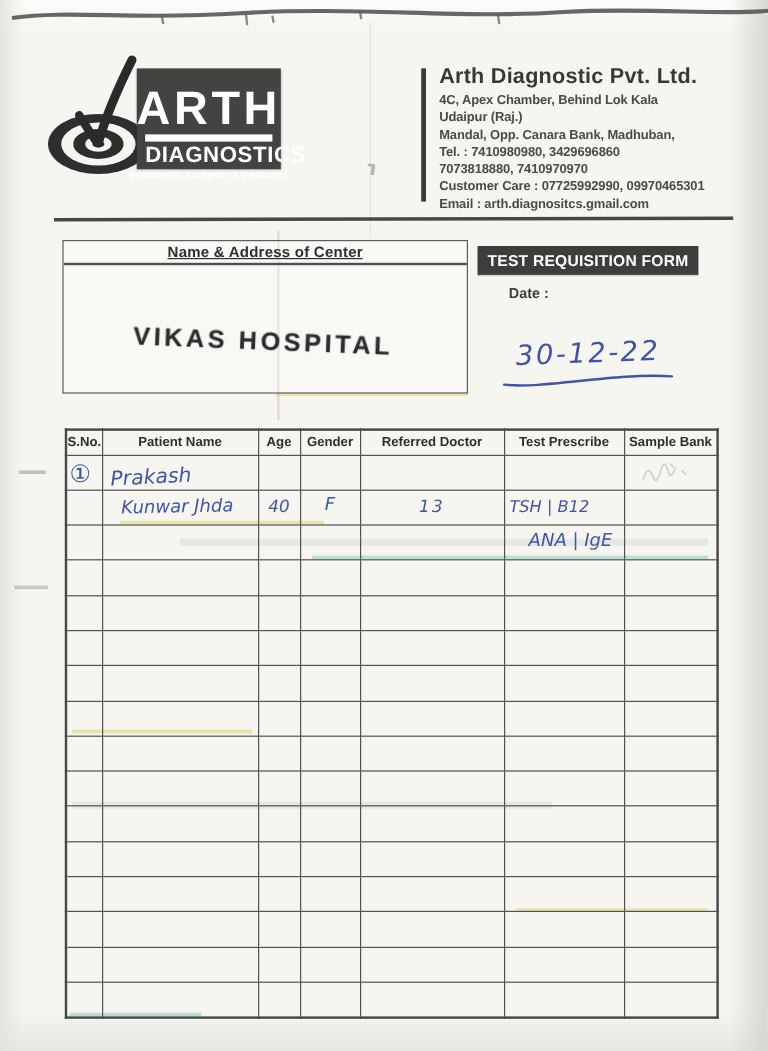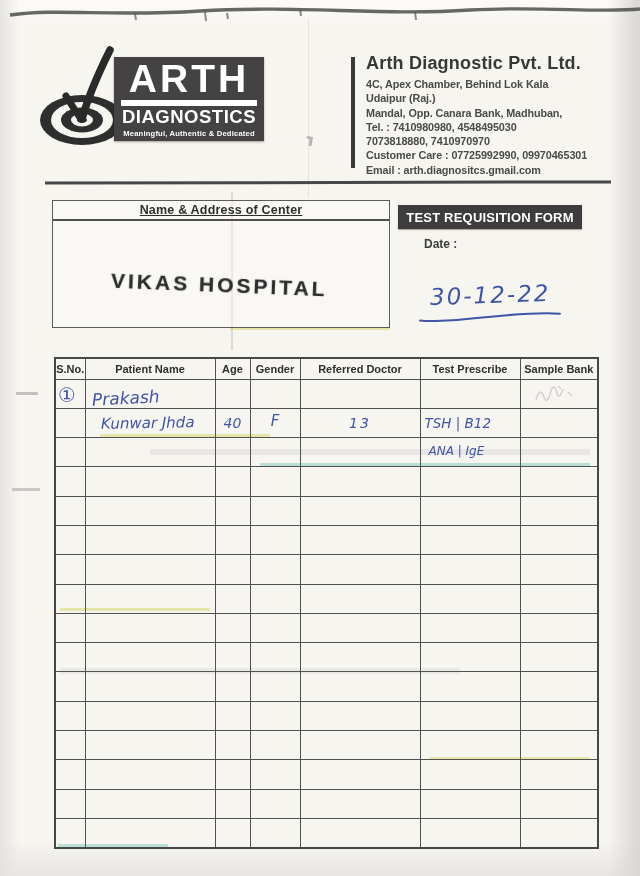--- a/index.html
+++ b/index.html
@@ -24,23 +24,23 @@
   .hl-y1{left:230px;top:327px;width:160px;background:#d8d464;}
   .hl-y2{left:100px;top:434px;width:170px;background:#d8d464;}
   .hl-t1{left:260px;top:463px;width:330px;background:#7ec9bd;}
   .hl-y3{left:60px;top:608px;width:150px;background:#d8d464;}
   .hl-y4{left:430px;top:757px;width:160px;background:#d8d464;}
   .hl-t2{left:58px;top:844px;width:110px;background:#7ec9bd;}
   .scribble{position:absolute;left:530px;top:378px;opacity:.35;}
   
   .target-icon{position:absolute;left:32px;top:44px;}
   .logo-box{
-    position:absolute;left:114px;top:57px;width:150px;height:84px;
+    position:absolute;left:114px;top:57px;width:120px;height:84px;
     background:#454243;color:#fff;box-sizing:border-box;
-    padding:1px 7px 4px 7px;display:flex;flex-direction:column;align-items:center;
+    padding:13px 7px 4px 7px;display:flex;flex-direction:column;align-items:center;
     box-shadow:0 1px 2px rgba(0,0,0,.35);
   }
   .logo-arth{font-size:39px;font-weight:bold;line-height:42px;letter-spacing:3px;}
   .logo-diag{font-size:18.5px;font-weight:bold;letter-spacing:.5px;line-height:20px;border-top:6px solid #ffffff;padding-top:1px;width:100%;text-align:center;}
   .logo-tag{font-size:7.6px;font-weight:bold;letter-spacing:.2px;margin-top:2px;white-space:nowrap;}
   
   .hdr-bar{position:absolute;left:351px;top:57px;width:3.5px;height:111px;background:#3a3a3a;}
   .hdr-text{position:absolute;left:366px;top:53px;width:260px;color:#3e3e3e;}
   .company{font-size:18px;font-weight:bold;color:#383838;letter-spacing:.2px;margin-bottom:3px;}
   .addr{font-size:10.8px;font-weight:bold;line-height:14.3px;color:#4a4a4a;letter-spacing:-.1px;white-space:nowrap;}
@@ -79,21 +79,21 @@
   .req-table td{vertical-align:middle;text-align:left;}
   .req-table td:nth-child(3),.req-table td:nth-child(4),.req-table td:nth-child(5){text-align:center;}
   .req-table td .hand{display:inline-block;white-space:nowrap;}
   .req-table tbody tr:nth-child(1) td:nth-child(1) .hand{font-size:20px;margin-left:2px;position:relative;top:1px;}
   .req-table tbody tr:nth-child(1) td:nth-child(2) .hand{font-size:17px;margin-left:6px;transform:rotate(-3deg);position:relative;top:4px;}
   .req-table tbody tr:nth-child(2) td:nth-child(2) .hand{font-size:15px;margin-left:15px;transform:rotate(-1deg);}
   .req-table tbody tr:nth-child(2) td:nth-child(3) .hand{font-size:14px;}
   .req-table tbody tr:nth-child(2) td:nth-child(4) .hand{font-size:15px;position:relative;top:-2px;}
   .req-table tbody tr:nth-child(2) td:nth-child(5) .hand{font-size:14px;letter-spacing:2px;}
   .req-table tbody tr:nth-child(2) td:nth-child(6) .hand{font-size:13.5px;margin-left:4px;}
-  .req-table tbody tr:nth-child(3) td:nth-child(6) .hand{font-size:12px;margin-left:8px;position:relative;top:-2px;}
+  .req-table tbody tr:nth-child(3) td:nth-child(6) .hand{font-size:15px;margin-left:20px;position:relative;top:-2px;}
 </style>
 </head>
 <body>
 
 <div class="page">
 
   <svg class="top-edge" width="640" height="26" viewBox="0 0 640 26">
     <path d="M10,15 C60,8 110,17 200,11 C300,5 380,16 470,10 C540,6 600,13 640,9" stroke="#4d4d4d" stroke-width="3.4" fill="none" opacity="0.85"></path>
     <path d="M205,12 l1,9 M300,9 l1,7 M227,13 l1,6 M415,12 l1,8 M135,14 l1,6" stroke="#5a5a5a" stroke-width="2" fill="none" opacity="0.7"></path>
   </svg>
@@ -125,21 +125,21 @@
     <div class="logo-diag">DIAGNOSTICS</div>
     <div class="logo-tag">Meaningful, Authentic &amp; Dedicated</div>
   </div>
 
   <div class="hdr-bar"></div>
   <div class="hdr-text">
     <div class="company">Arth Diagnostic Pvt. Ltd.</div>
     <div class="addr">4C, Apex Chamber, Behind Lok Kala</div>
     <div class="addr">Udaipur (Raj.)</div>
     <div class="addr">Mandal, Opp. Canara Bank, Madhuban,</div>
-    <div class="addr">Tel. : 7410980980, 4548495030</div>
+    <div class="addr">Tel. : 7410980980, 3429696860</div>
     <div class="addr">7073818880, 7410970970</div>
     <div class="addr">Customer Care : 07725992990, 09970465301</div>
     <div class="addr">Email : arth.diagnositcs.gmail.com</div>
   </div>
 
   <div class="rule"></div>
 
   <div class="center-box">
     <div class="cb-title">Name &amp; Address of Center</div>
     <div class="stamp">VIKAS HOSPITAL</div>

